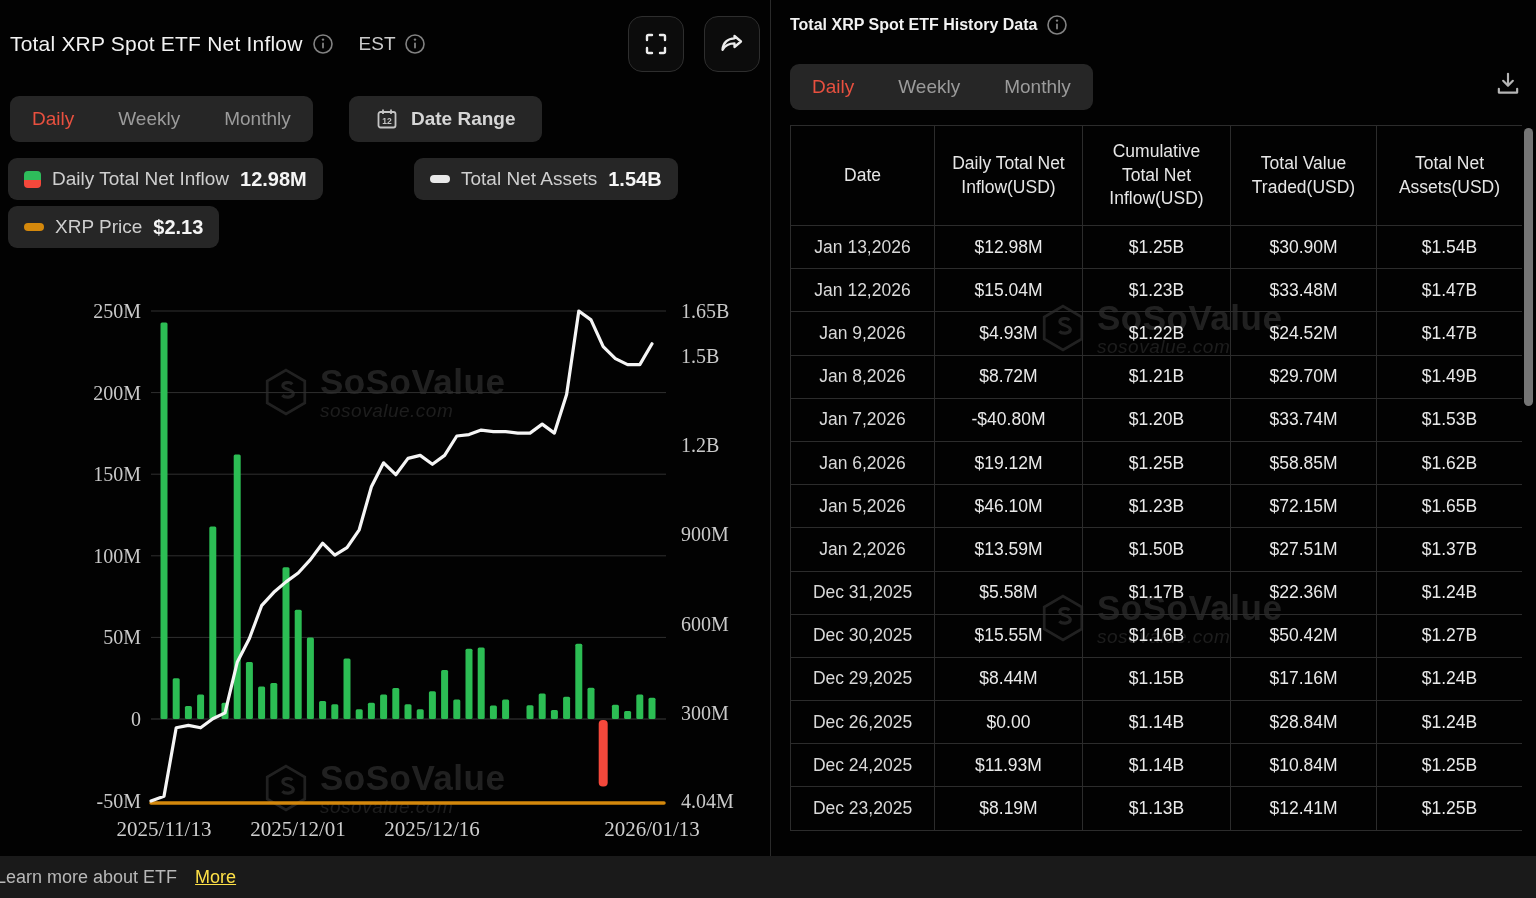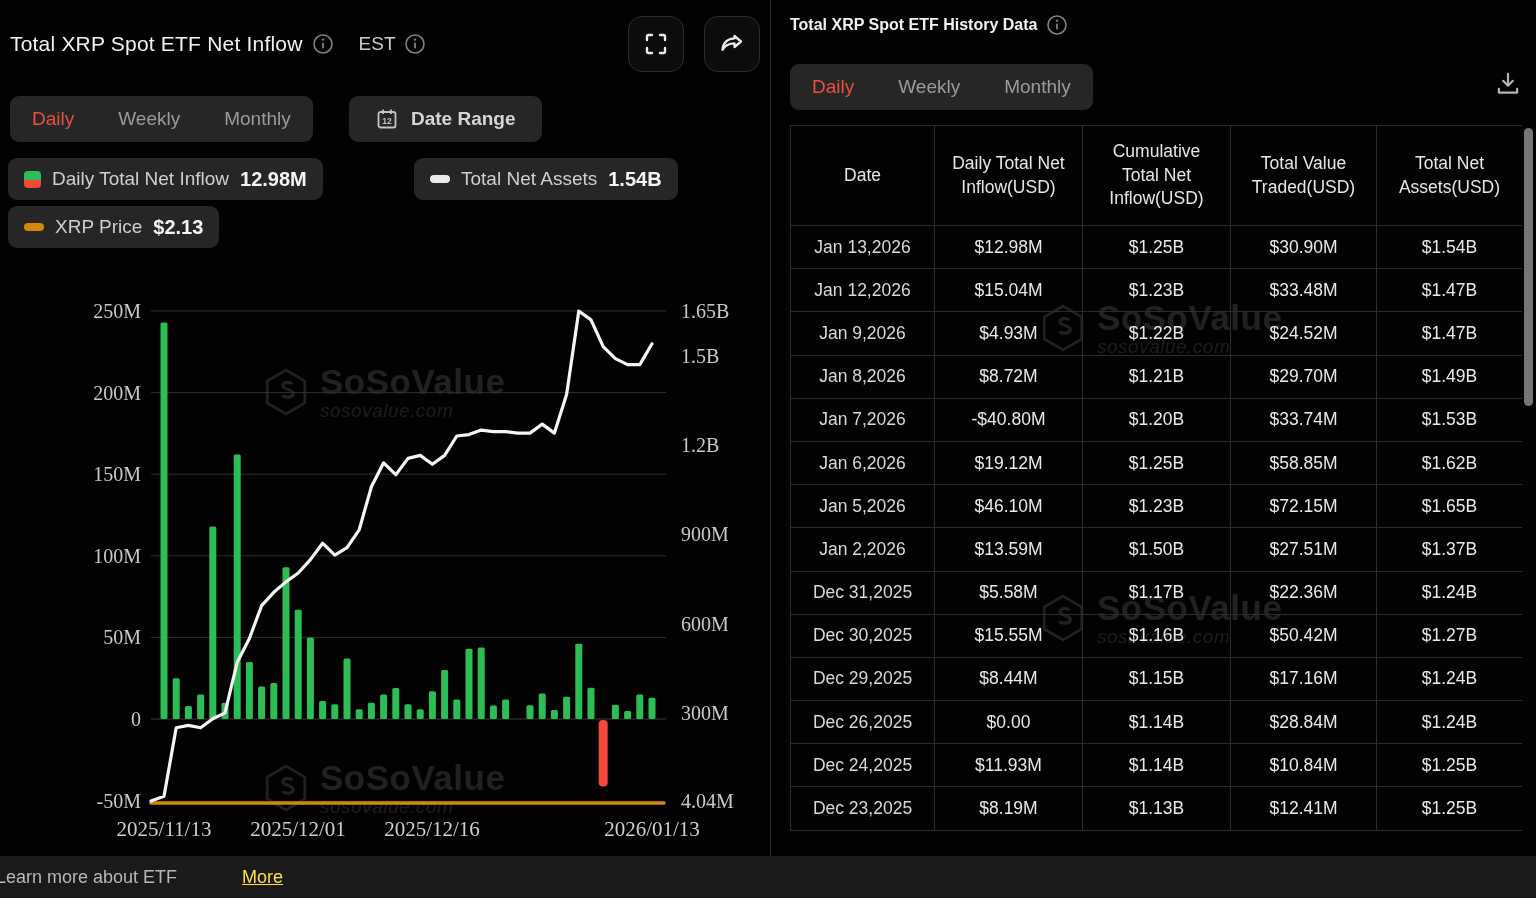--- a/index.html
+++ b/index.html
@@ -62,21 +62,21 @@
   table.history td { height:43.2px; font-size:17.5px; color:#e9e9e9; }
   table.history td.date { color:#d9d9d9; }
   td.pos { color:#2dc25d; }
   td.neg { color:#f3483a; }
   td.flat { color:#e9e9e9; }
 
   .scrollbar { position:absolute; left:753px; top:125px; width:9px; height:731px; z-index:3; }
   .scroll-thumb { position:absolute; left:0; top:3px; width:9px; height:278px; background:#757575; border-radius:5px; cursor:pointer; }
 
   
-  .footer { position:absolute; left:0; top:856px; width:1536px; height:42px; background:#1a1a1a; display:flex; align-items:center; z-index:4;gap:47px; }
+  .footer { position:absolute; left:0; top:856px; width:1536px; height:42px; background:#1a1a1a; display:flex; align-items:center; z-index:4; }
   .footer-text { font-size:18px; color:#b8b8b8; margin-left:-4px; white-space:nowrap; }
   .footer-link { font-size:18px; color:#fde047; text-decoration:underline; margin-left:18px; cursor:pointer; }
 </style>
 </head>
 <body>
 
 <div class="panel-left">
 
   <div class="chart-header">
     <span class="chart-title">Total XRP Spot ETF Net Inflow</span>

